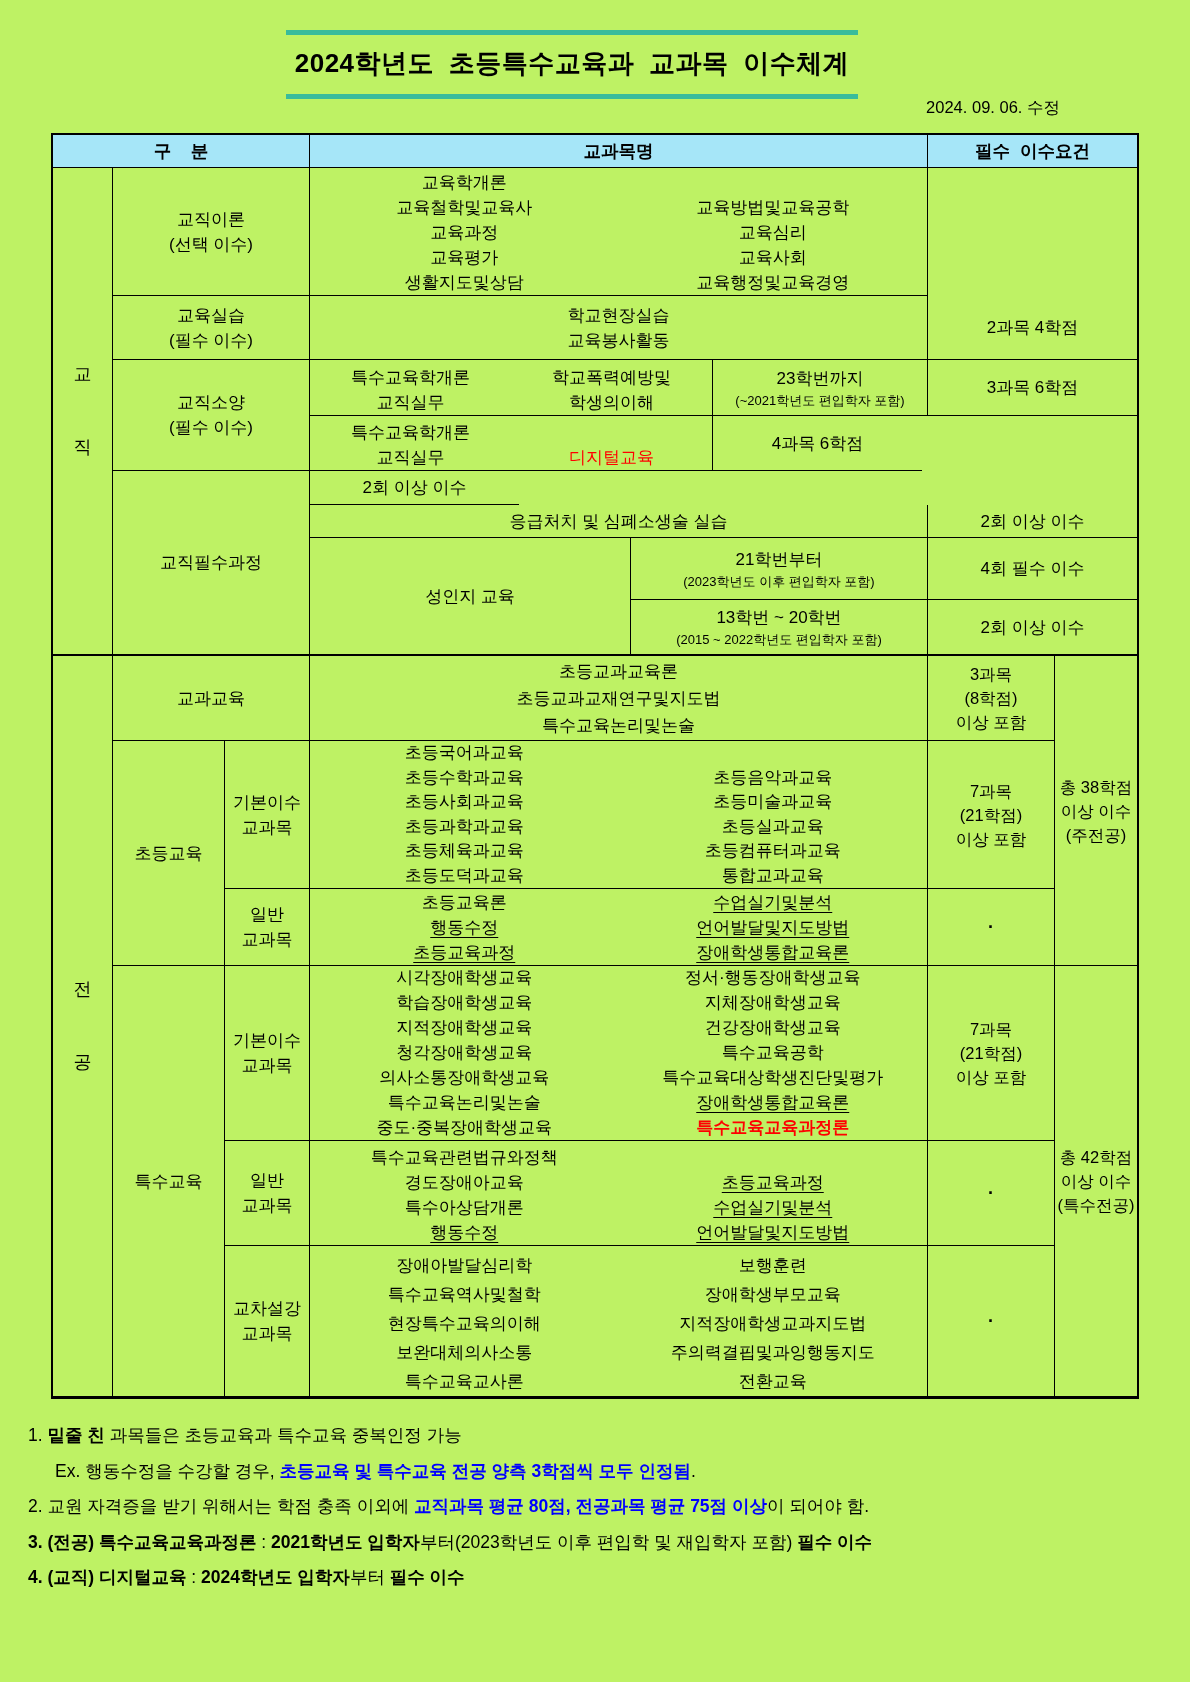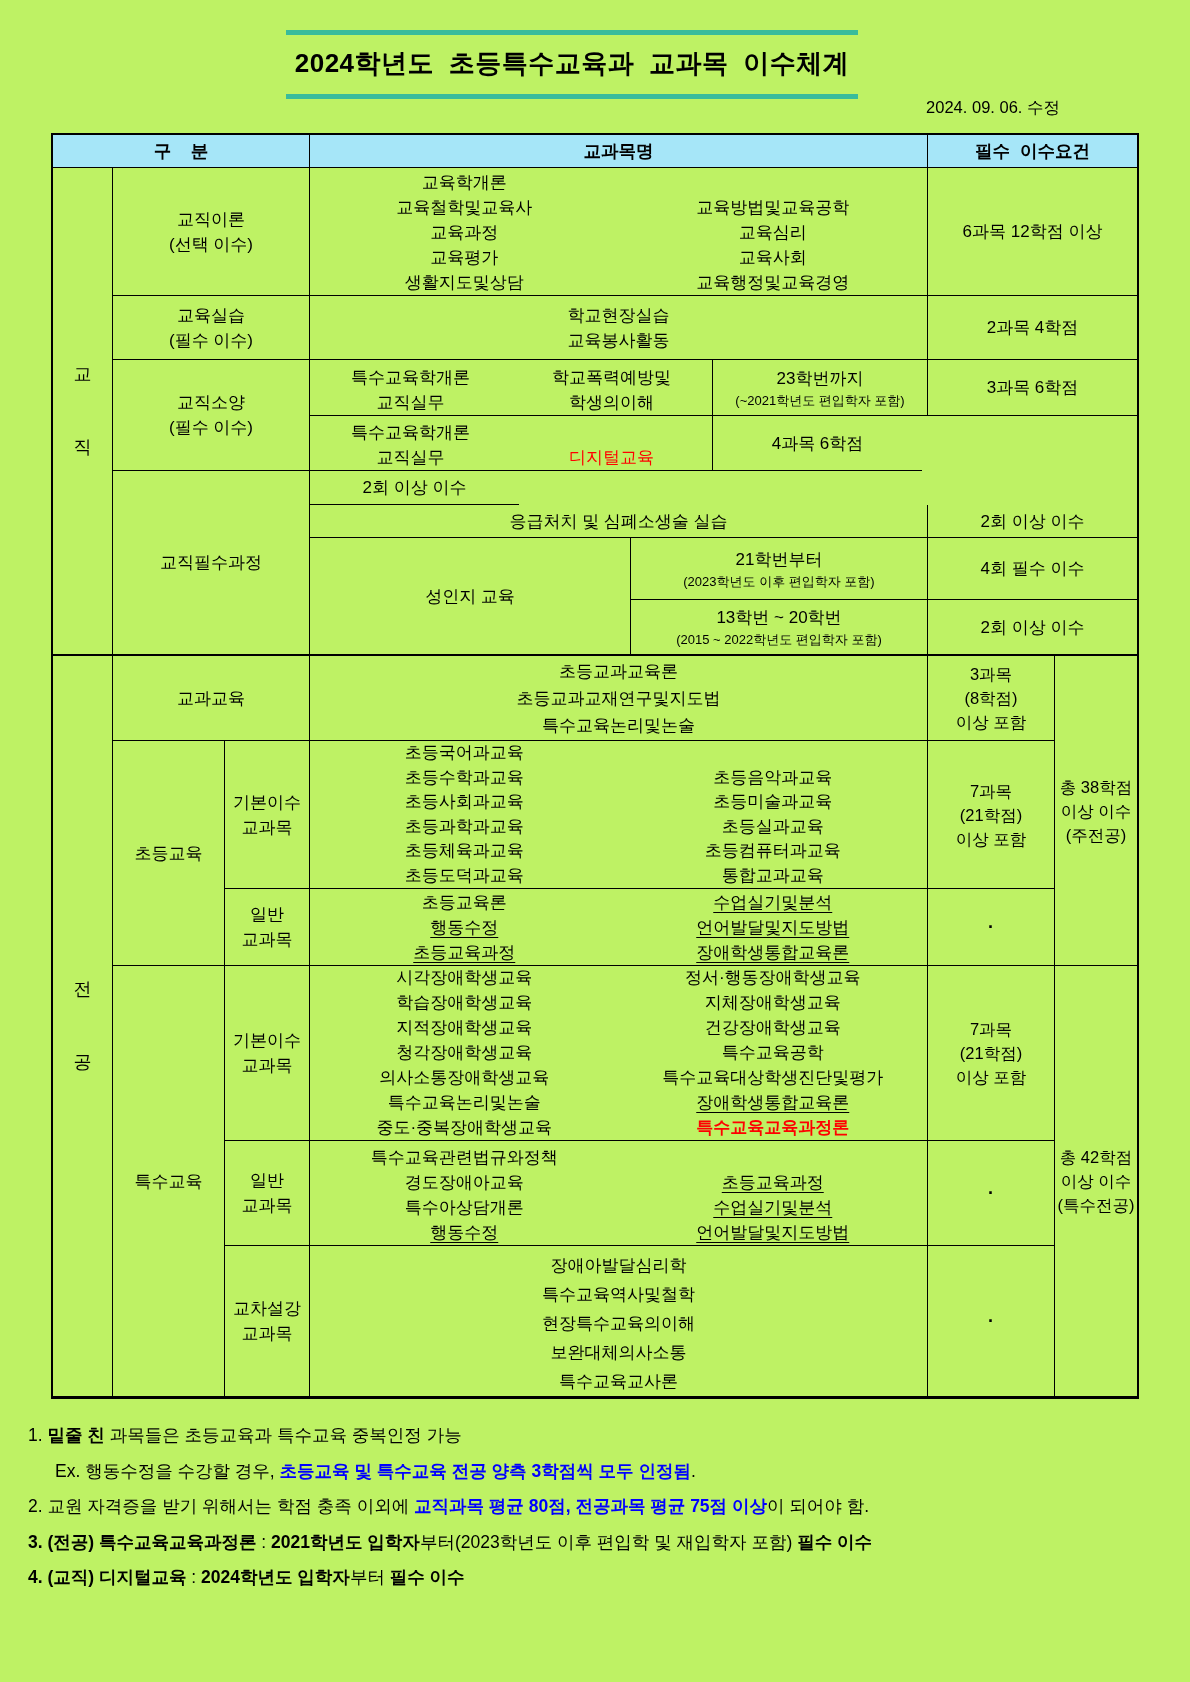--- a/index.html
+++ b/index.html
@@ -84,21 +84,20 @@
                 <div>교육평가</div>
                 <div>생활지도및상담</div>
               </div>
             <div class="half pt1">
                 <div>교육방법및교육공학</div>
                 <div>교육심리</div>
                 <div>교육사회</div>
                 <div>교육행정및교육경영</div>
               </div>
           </div>
-          <div class="cell br0" style="width:209px">6과목 12학점 이상</div>
         </div>
 
         <div class="row" style="height:64px">
           <div class="cell" style="width:197px">
             <div>교육실습</div>
             <div>(필수 이수)</div>
           </div>
           <div class="cell" style="width:618px">
               <div>학교현장실습</div>
               <div>교육봉사활동</div>
@@ -316,20 +315,27 @@
                     <div>교과목</div>
                   </div>
                 <div class="cell pair bb0 lh29" style="width:618px">
                   <div class="half pt2">
                       <div>장애아발달심리학</div>
                       <div>특수교육역사및철학</div>
                       <div>현장특수교육의이해</div>
                       <div>보완대체의사소통</div>
                       <div>특수교육교사론</div>
                     </div>
+                  <div class="half pt2">
+                      <div>보행훈련</div>
+                      <div>장애학생부모교육</div>
+                      <div>지적장애학생교과지도법</div>
+                      <div>주의력결핍및과잉행동지도</div>
+                      <div>전환교육</div>
+                    </div>
                 </div>
                 <div class="cell dot bb0" style="width:127px">·</div>
               </div>
             </div>
           </div>
 
         </div>
 
         <div class="col" style="width:82px">
           <div class="cell br0 req2" style="height:310px">

